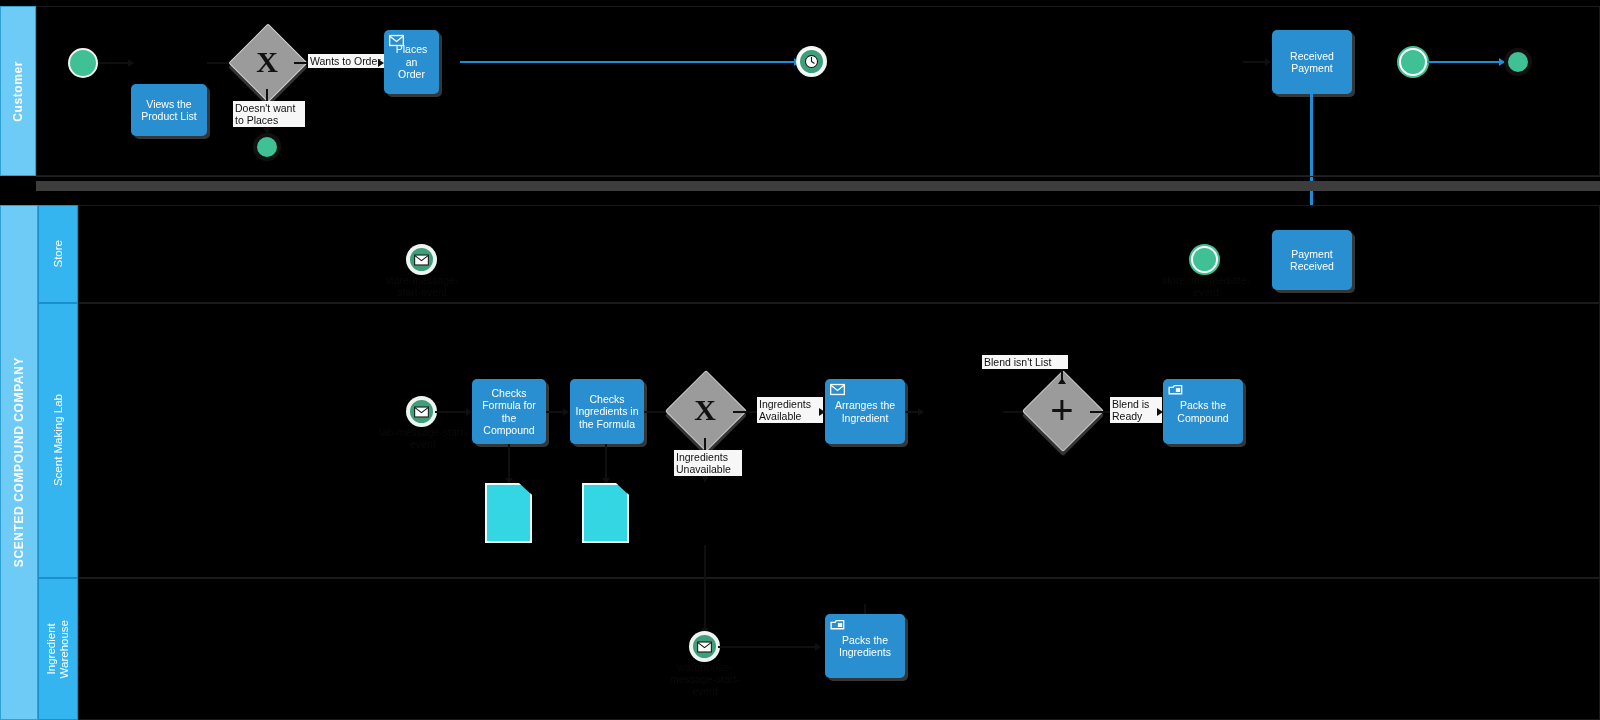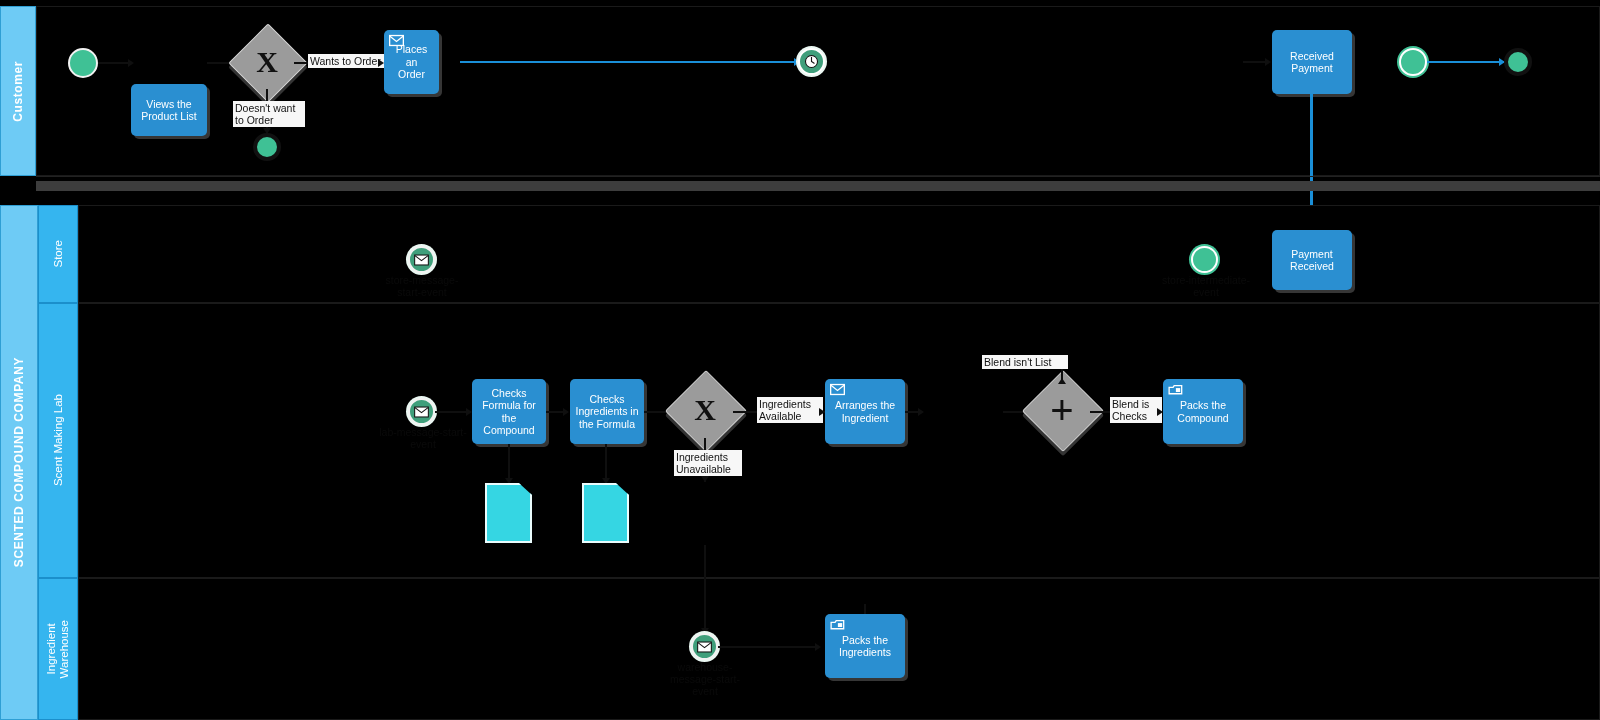--- a/index.html
+++ b/index.html
@@ -90,21 +90,21 @@
     <div class="diamond"></div>
     <div class="glyph">X</div>
   </div>
 
   <div class="flow" style="left:294px;top:62px;width:90px;height:2px;"></div>
   <div class="flab" style="left:308px;top:54px;width:74px;">Wants to Order</div>
   <div class="arrow r" style="left:378px;top:59px;"></div>
 
   <div class="flow" style="left:266px;top:89px;width:2px;height:48px;"></div>
   <div class="flab" style="left:233px;top:101px;width:68px;">Doesn't want
-to Order</div>
+to Places</div>
   <div class="arrow d" style="left:263px;top:128px;"></div>
   <div class="ev end" style="left:253px;top:133px;width:28px;height:28px;"></div>
 
   <div class="task" style="left:384px;top:30px;width:55px;height:64px;justify-content:center;">
     <svg class="ticon" viewBox="0 0 16 12">
       <rect x="0.7" y="0.7" width="14.6" height="10.6" fill="none" stroke="#ffffff" stroke-width="1.4"></rect>
       <path d="M1 1.4 L8 7 L15 1.4" fill="none" stroke="#ffffff" stroke-width="1.4"></path>
     </svg>
     <span class="tlabel">Places an
 Order</span>
@@ -252,21 +252,21 @@
     <div class="glyph" style="font-size:40px;font-family:'Liberation Sans',sans-serif;font-weight:normal;">+</div>
   </div>
 
   <div class="flow" style="left:1061px;top:360px;width:2px;height:24px;"></div>
   <div class="flow" style="left:985px;top:360px;width:78px;height:2px;"></div>
   <div class="flab" style="left:982px;top:355px;width:82px;">Blend isn't List</div>
   <div class="arrow u" style="left:1058px;top:378px;"></div>
 
   <div class="flow" style="left:1090px;top:411px;width:72px;height:2px;"></div>
   <div class="flab" style="left:1110px;top:397px;width:48px;">Blend is
-Checks</div>
+Ready</div>
   <div class="arrow r" style="left:1157px;top:408px;"></div>
 
   <div class="task" style="left:1163px;top:379px;width:80px;height:65px;">
     <svg class="ticon" viewBox="0 0 16 13">
       <path d="M1.2 4.2 L5.4 4.2 L6.6 2.3 L14.6 2.3 L14.6 11 L1.2 11 Z" fill="none" stroke="#ffffff" stroke-width="1.4"></path>
       <rect x="8.4" y="5" width="4.6" height="4.2" fill="#ffffff"></rect>
     </svg>
     <span class="tlabel">Packs the
 Compound</span>
   </div>

